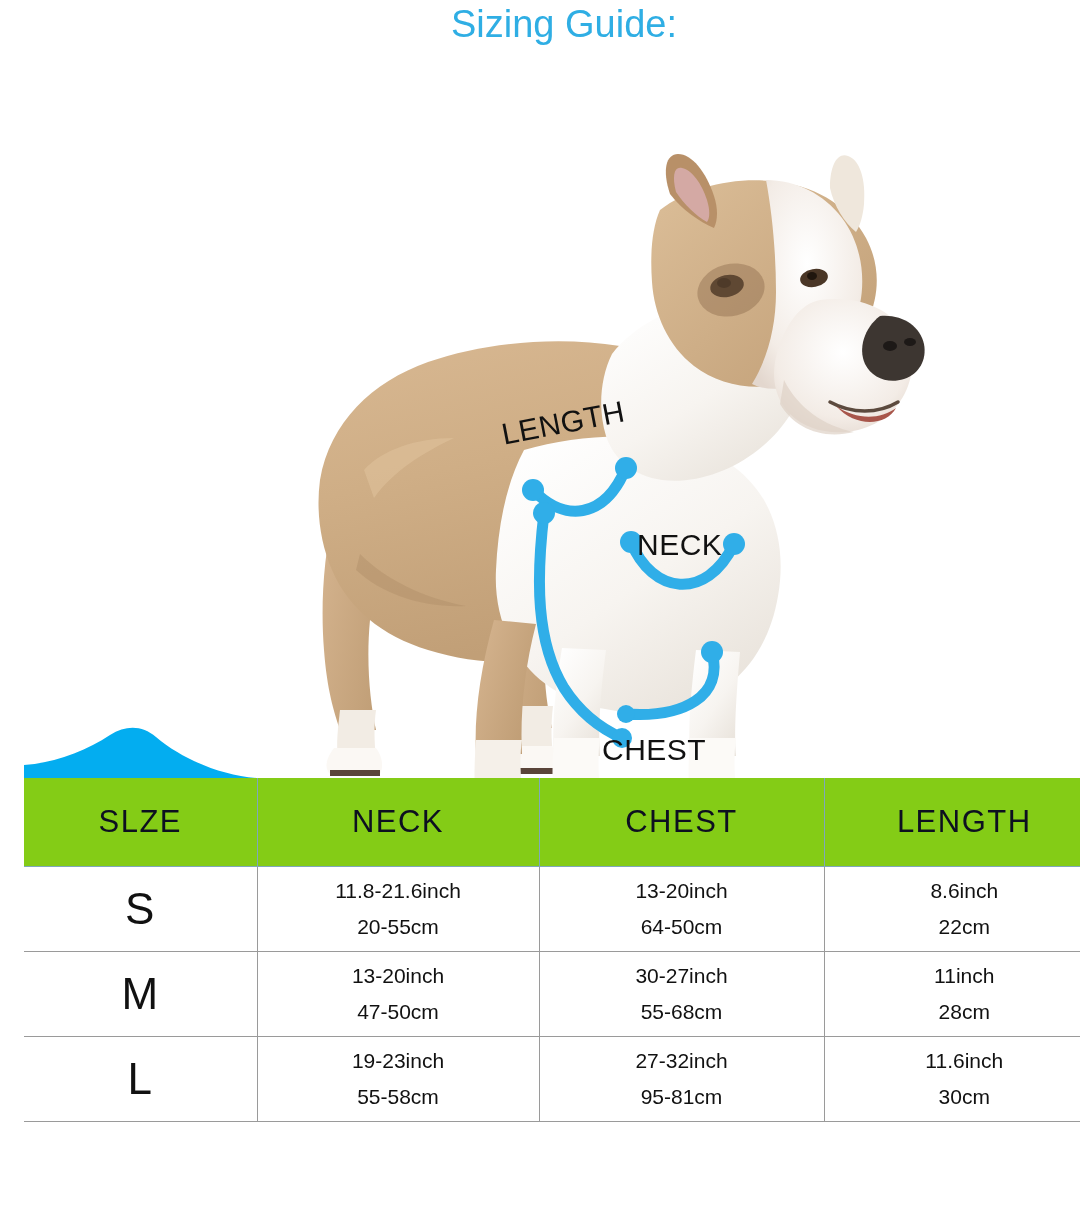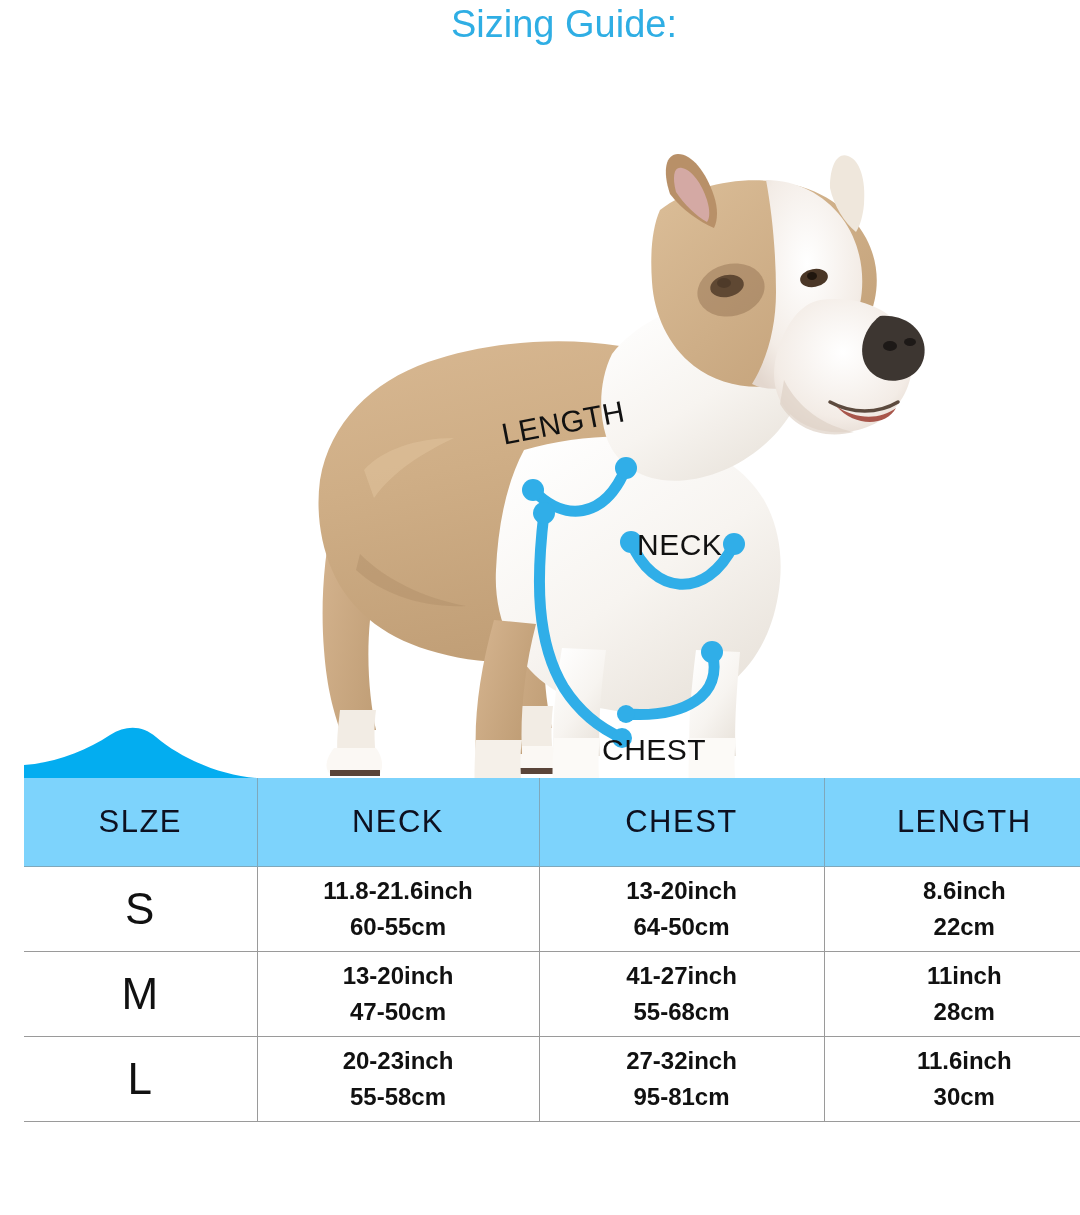--- a/index.html
+++ b/index.html
@@ -119,21 +119,21 @@
   }
 
   #size-table th,
   #size-table td {
     border: 1.5px solid #9a9a9a;
     text-align: center;
     vertical-align: middle;
   }
 
   #size-table thead th {
-    background: #7dd3fc;
+    background: #84cc16;
     color: #0d1020;
     font-size: 31px;
     font-weight: 400;
     letter-spacing: 1.5px;
     height: 88px;
     border-color: #7fa8bb;
     border-top: none;
   }
 
   
@@ -156,23 +156,23 @@
     border-bottom-right-radius: 26px;
   }
 
   .size-letter {
     font-size: 44px;
     font-weight: 400;
     letter-spacing: 1px;
   }
 
   .measure-cell {
-    font-size: 24px;
+    font-size: 21px;
     line-height: 36px;
-    font-weight: 700;
+    font-weight: 400;
   }
 
   .measure-cell .unit-in,
   .measure-cell .unit-cm { display: block; }
 
   
   col.c-size   { width: 233px; }
   col.c-neck   { width: 282px; }
   col.c-chest  { width: 285px; }
   col.c-length { width: 280px; }
@@ -390,52 +390,52 @@
           <th>CHEST</th>
           <th>LENGTH</th>
         </tr>
       </thead>
       <tbody>
 
         <tr>
           <td class="size-letter">S</td>
           <td class="measure-cell">
             <span class="unit-in">11.8-21.6inch</span>
-            <span class="unit-cm">60-55cm</span>
+            <span class="unit-cm">20-55cm</span>
           </td>
           <td class="measure-cell">
             <span class="unit-in">13-20inch</span>
             <span class="unit-cm">64-50cm</span>
           </td>
           <td class="measure-cell">
             <span class="unit-in">8.6inch</span>
             <span class="unit-cm">22cm</span>
           </td>
         </tr>
 
         <tr>
           <td class="size-letter">M</td>
           <td class="measure-cell">
             <span class="unit-in">13-20inch</span>
             <span class="unit-cm">47-50cm</span>
           </td>
           <td class="measure-cell">
-            <span class="unit-in">41-27inch</span>
+            <span class="unit-in">30-27inch</span>
             <span class="unit-cm">55-68cm</span>
           </td>
           <td class="measure-cell">
             <span class="unit-in">11inch</span>
             <span class="unit-cm">28cm</span>
           </td>
         </tr>
 
         <tr>
           <td class="size-letter">L</td>
           <td class="measure-cell">
-            <span class="unit-in">20-23inch</span>
+            <span class="unit-in">19-23inch</span>
             <span class="unit-cm">55-58cm</span>
           </td>
           <td class="measure-cell">
             <span class="unit-in">27-32inch</span>
             <span class="unit-cm">95-81cm</span>
           </td>
           <td class="measure-cell">
             <span class="unit-in">11.6inch</span>
             <span class="unit-cm">30cm</span>
           </td>

